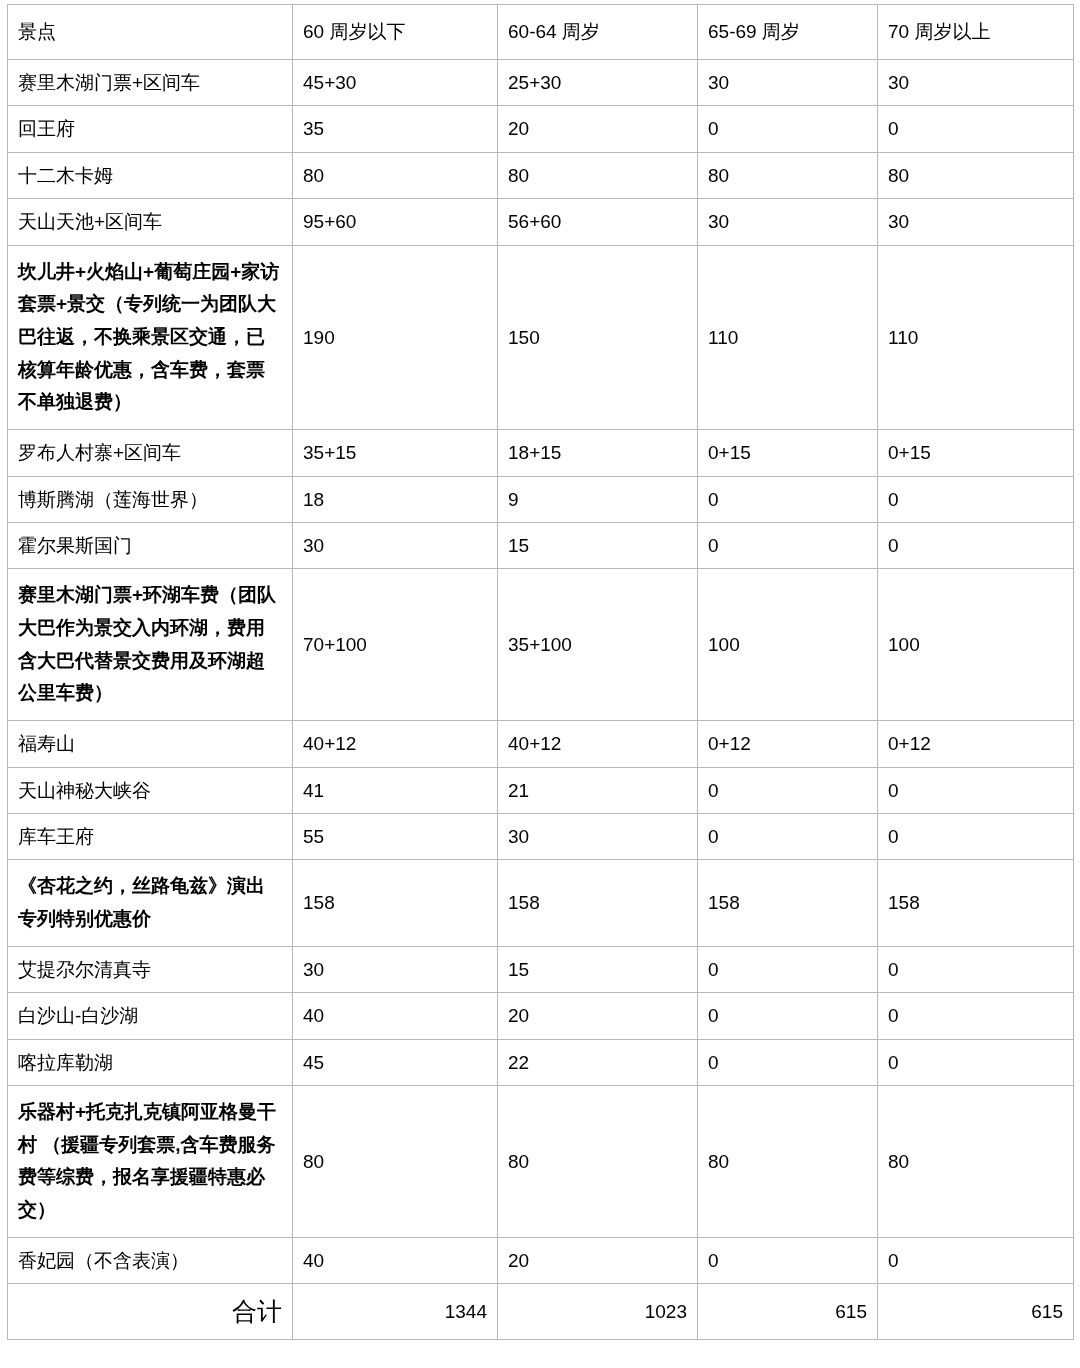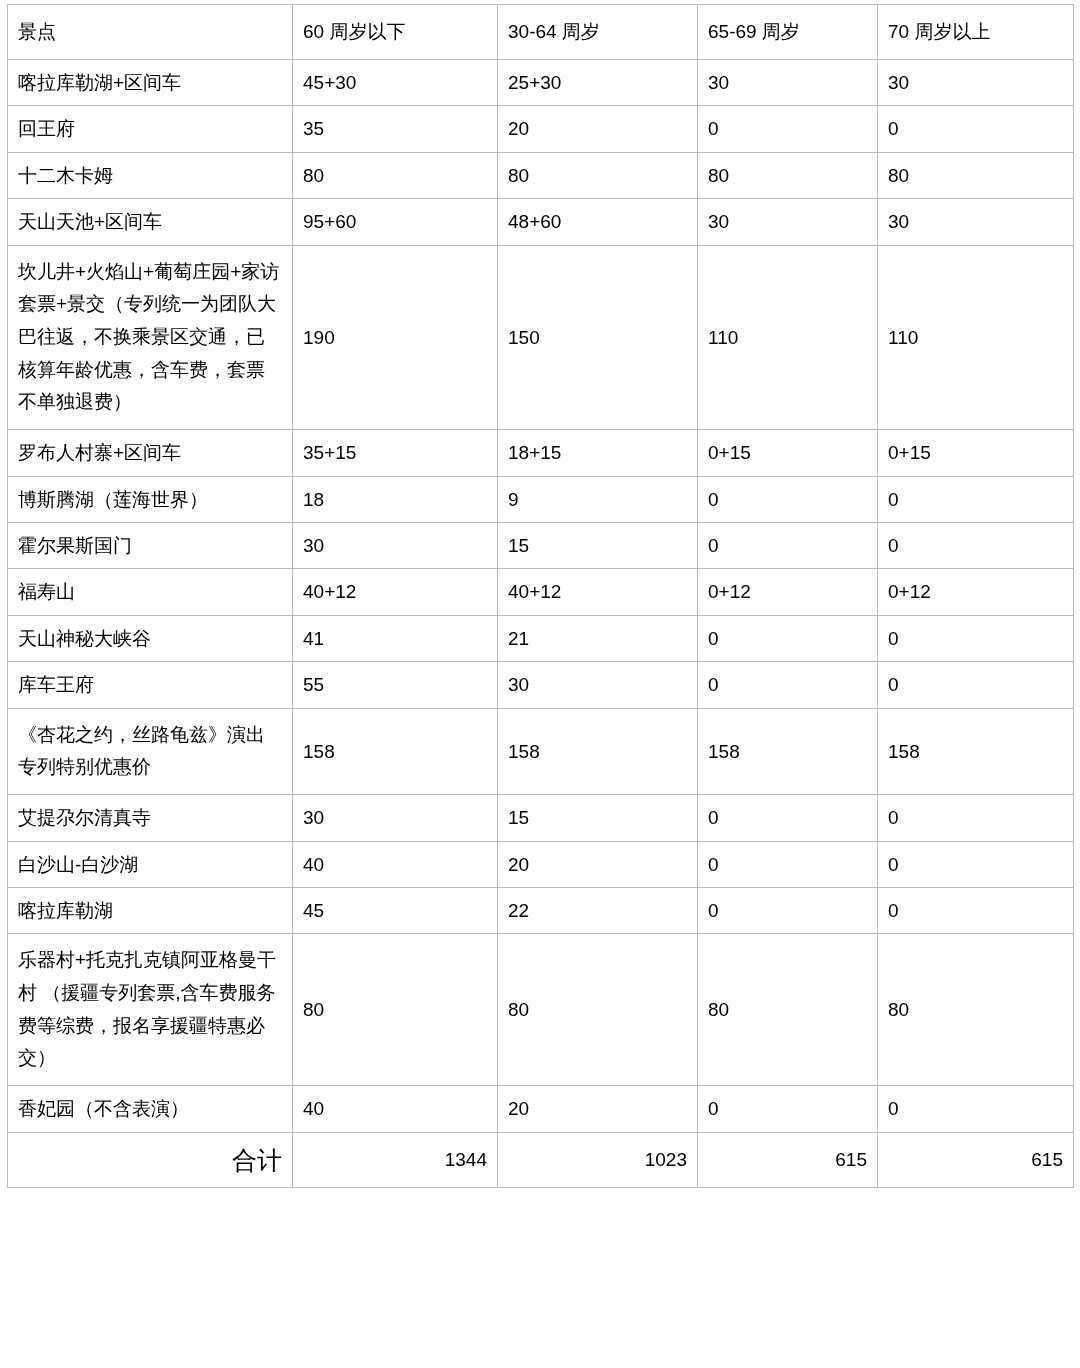--- a/index.html
+++ b/index.html
@@ -49,20 +49,21 @@
   .name {
     font-size: 19.5px;
   }
   .val {
     font-size: 18px;
   }
   .multiline .name {
     line-height: 1.72;
     padding-top: 10px;
     padding-bottom: 10px;
+    font-weight: bold;
   }
   .red {
     color: #000000;
   }
   .total td {
     font-size: 25px;
     padding-top: 10px;
     padding-bottom: 10px;
     text-align: right;
   }
@@ -86,27 +87,27 @@
       <col class="c0">
         <col class="c1">
         <col class="c2">
         <col class="c3">
         <col class="c4">
     </colgroup>
     <tbody>
       <tr class="head">
         <td>景点</td>
         <td>60 周岁以下</td>
-        <td>30-64 周岁</td>
+        <td>60-64 周岁</td>
         <td>65-69 周岁</td>
         <td>70 周岁以上</td>
       </tr>
 
       <tr>
-        <td class="name">喀拉库勒湖+区间车</td>
+        <td class="name">赛里木湖门票+区间车</td>
         <td class="val">45+30</td>
         <td class="val">25+30</td>
         <td class="val">30</td>
         <td class="val">30</td>
       </tr>
 
       <tr>
         <td class="name">回王府</td>
         <td class="val">35</td>
         <td class="val">20</td>
@@ -118,21 +119,21 @@
         <td class="name">十二木卡姆</td>
         <td class="val">80</td>
         <td class="val">80</td>
         <td class="val">80</td>
         <td class="val">80</td>
       </tr>
 
       <tr>
         <td class="name">天山天池+区间车</td>
         <td class="val">95+60</td>
-        <td class="val">48+60</td>
+        <td class="val">56+60</td>
         <td class="val">30</td>
         <td class="val">30</td>
       </tr>
 
       <tr class="multiline">
         <td class="name">坎儿井+火焰山+葡萄庄园+家访套票+景交（专列统一为团队大巴往返，不换乘景区交通，已核算年龄优惠，含车费，套票不单独退费）</td>
         <td class="val">190</td>
         <td class="val">150</td>
         <td class="val">110</td>
         <td class="val">110</td>
@@ -155,20 +156,27 @@
       </tr>
 
       <tr>
         <td class="name">霍尔果斯国门</td>
         <td class="val">30</td>
         <td class="val">15</td>
         <td class="val">0</td>
         <td class="val">0</td>
       </tr>
 
+      <tr class="multiline">
+        <td class="name">赛里木湖门票+环湖车费（团队大巴作为景交入内环湖，费用含大巴代替景交费用及环湖超公里车费）</td>
+        <td class="val">70+100</td>
+        <td class="val">35+100</td>
+        <td class="val">100</td>
+        <td class="val">100</td>
+      </tr>
 
       <tr>
         <td class="name">福寿山</td>
         <td class="val">40+12</td>
         <td class="val">40+12</td>
         <td class="val">0+12</td>
         <td class="val">0+12</td>
       </tr>
 
       <tr>

